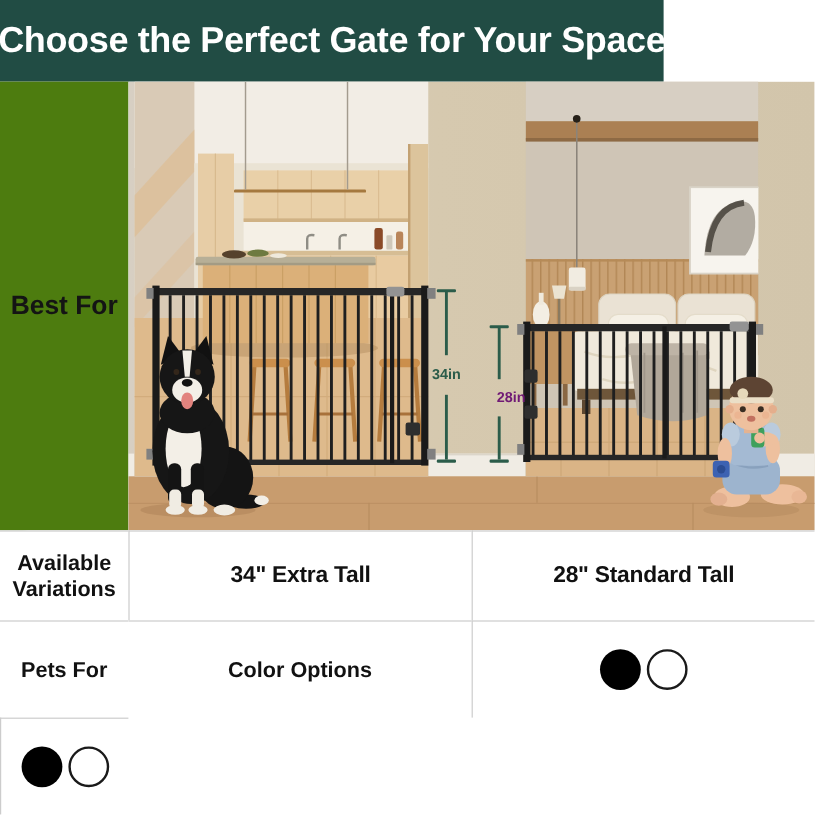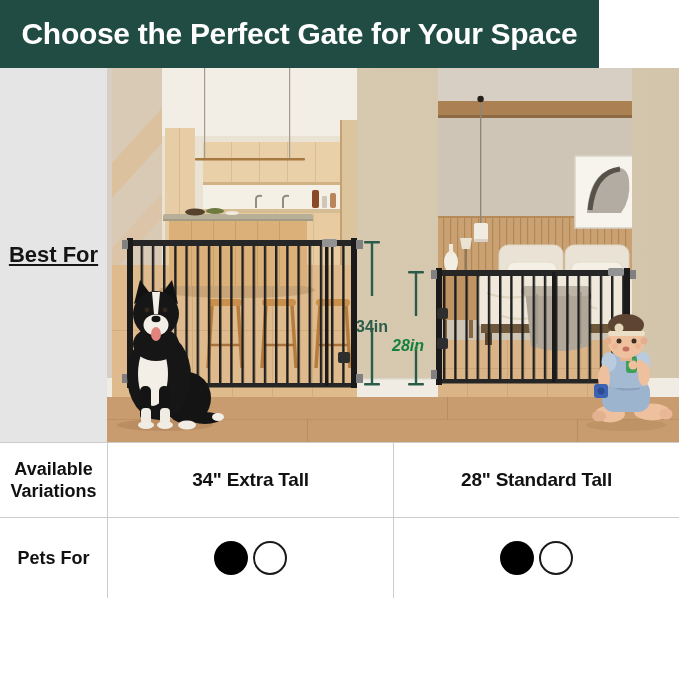--- a/index.html
+++ b/index.html
@@ -2,38 +2,38 @@
 <html><head>
 <meta charset="utf-8">
 <style>
   html,body{margin:0;padding:0;background:#ffffff;}
   .canvas{
     position:relative;width:679px;height:679px;overflow:hidden;
     font-family:"Liberation Sans",sans-serif;background:#ffffff;
   }
   
   .banner{
-    position:absolute;top:0;left:0;width:599px;height:68px;
+    position:absolute;top:0;left:0;width:553px;height:68px;
     background:#214c44;display:flex;align-items:center;justify-content:center;
   }
   .banner h1{
     margin:0;color:#ffffff;font-size:30px;font-weight:700;letter-spacing:-0.3px;white-space:nowrap;
   }
   
   .hero{position:absolute;top:68px;left:0;width:679px;height:374px;}
   .hero-label{
     position:absolute;left:0;top:0;width:107px;height:374px;background:#ece2db;
     display:flex;align-items:center;justify-content:center;text-align:center;
     font-size:22px;font-weight:700;color:#141414;line-height:1.32;
   }
   .scene{position:absolute;left:107px;top:0;width:572px;height:374px;}
   .scene svg{display:block;width:572px;height:374px;}
   .measure-label{
     position:absolute;transform:translate(-50%,-50%);
-    color:#2b5c4a;font-size:16px;font-weight:700;white-space:nowrap;margin-top:15px;
+    color:#2b5c4a;font-size:12px;font-weight:700;white-space:nowrap;
   }
   
   .table{
     position:absolute;top:442px;left:0;width:679px;height:237px;background:#ffffff;
     display:grid;grid-template-columns:107px 286px 286px;grid-template-rows:75px 81px 81px;border-radius:23px;
   }
   .cell{
     box-sizing:border-box;display:flex;align-items:center;justify-content:center;
     border-top:1px solid #cccccc;color:#111111;text-align:center;background:#ffffff;
   }
@@ -48,21 +48,21 @@
 </head>
 <body>
 
 <div class="canvas">
 
   <div class="banner" style="background: rgb(33, 76, 68);">
     <h1>Choose the Perfect Gate for Your Space</h1>
   </div>
 
   <div class="hero">
-    <div class="hero-label" style="background: #e5e5e5; text-decoration: underline;">Best For</div>
+    <div class="hero-label" style="background: #4d7c0f;">Best For</div>
 
     <div class="scene">
       <svg viewBox="0 0 572 374" xmlns="http://www.w3.org/2000/svg">
         <defs>
           <linearGradient id="wallg" x1="0" y1="0" x2="1" y2="0">
             <stop offset="0" stop-color="#d7cfc3"></stop>
               <stop offset="0.45" stop-color="#d6c9af"></stop>
               <stop offset="1" stop-color="#d2c5ab"></stop>
           </linearGradient>
           <pattern id="bars" width="11.2" height="10" patternUnits="userSpaceOnUse">
@@ -311,32 +311,33 @@
           <circle cx="512" cy="260" r="4.5" fill="#e6d8ba"></circle>
           <circle cx="512" cy="273" r="2.5" fill="#3a2d22"></circle>
           <circle cx="527" cy="273" r="2.5" fill="#3a2d22"></circle>
           <ellipse cx="519" cy="281" rx="3.5" ry="2.5" fill="#c2705f"></ellipse>
           <circle cx="508" cy="278" r="3" fill="#e9a986" opacity="0.5"></circle>
           <circle cx="531" cy="278" r="3" fill="#e9a986" opacity="0.5"></circle>
         </g>
       </svg>
 
       <div class="measure-label" style="left: 265px; top: 244px; color: rgb(43, 92, 74);">34in</div>
-      <div class="measure-label" style="left: 301px; top: 263px; color: #15803d; font-style: italic;">28in</div>
+      <div class="measure-label" style="left: 319px; top: 263px; color: #701a75;">28in</div>
     </div>
   </div>
 
   <div class="table">
 
     <div class="cell label-cell">Available Variations</div>
     <div class="cell value-cell bl">34" Extra Tall</div>
     <div class="cell value-cell bl">28" Standard Tall</div>
 
     <div class="cell label-cell">Pets For</div>
 
+    <div class="cell label-cell">Color Options</div>
     <div class="cell bl">
       <div class="swatch-row">
         <span class="swatch black" style="background: rgb(0, 0, 0);"></span>
         <span class="swatch white" style="background: rgb(255, 255, 255);"></span>
       </div>
     </div>
     <div class="cell bl">
       <div class="swatch-row">
         <span class="swatch black" style="background: rgb(0, 0, 0);"></span>
         <span class="swatch white" style="background: rgb(255, 255, 255);"></span>

